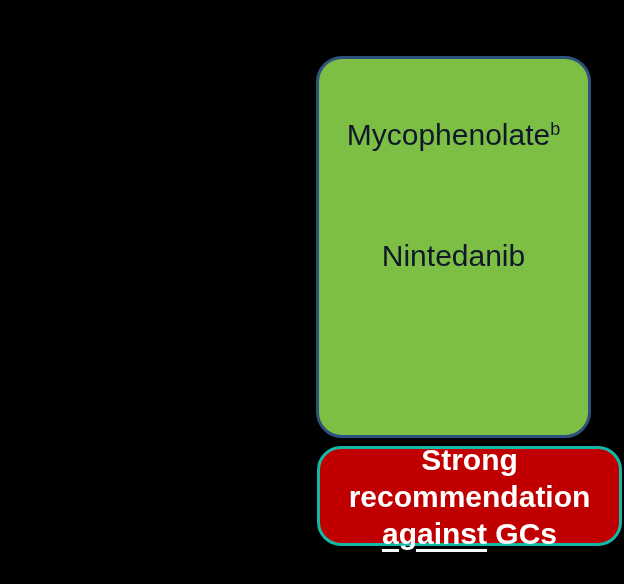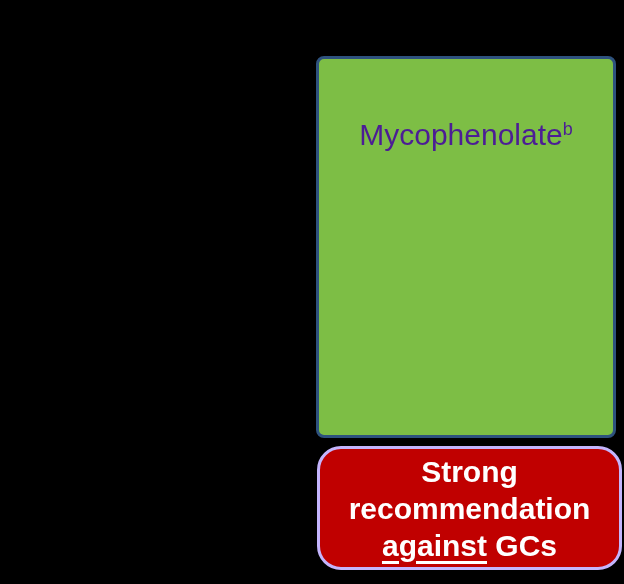--- a/index.html
+++ b/index.html
@@ -12,52 +12,52 @@
     width: 624px;
     height: 584px;
     background: #000000;
     overflow: hidden;
     font-family: "Liberation Sans", sans-serif;
   }
   .med-box {
     position: absolute;
     left: 316px;
     top: 56px;
-    width: 300px;
+    width: 275px;
     height: 382px;
     box-sizing: border-box;
     background: #7DBE45;
     border: 3px solid #2E527E;
-    border-radius: 8px;
+    border-radius: 26px;
     display: flex;
     flex-direction: column;
     align-items: center;
-    color: #4c1d95;
+    color: #0f172a;
     font-size: 30px;
     line-height: 40px;
     text-align: center;
   }
   .med-group-1 { margin-top: 56px; }
   .med-group-2 { margin-top: 77px; }
   .med-line { white-space: nowrap; }
   .sup {
     font-size: 18px;
     vertical-align: baseline;
     position: relative;
     top: -10px;
   }
   .rec-box {
     position: absolute;
     left: 317px;
     top: 446px;
     width: 305px;
-    height: 124px;
+    height: 100px;
     box-sizing: border-box;
     background: #C00000;
-    border: 3px solid #c4b5fd;
+    border: 3px solid #14b8a6;
     border-radius: 24px;
     display: flex;
     flex-direction: column;
     justify-content: center;
     align-items: center;
     color: #FFFFFF;
     font-size: 30px;
     font-weight: bold;
     line-height: 37px;
     text-align: right;
@@ -72,20 +72,21 @@
 </head>
 <body>
 
 <div class="canvas">
 
   <div class="med-box">
     <div class="med-group-1">
       <div class="med-line"><span>Mycophenolate</span><span class="sup">b</span></div>
     </div>
     <div class="med-group-2">
+      <div class="med-line">Nintedanib</div>
     </div>
   </div>
 
   <div class="rec-box">
     <div class="rec-line">Strong</div>
     <div class="rec-line">recommendation</div>
     <div class="rec-line"><span class="underlined">against</span><span> GCs</span></div>
   </div>
 
 </div>

